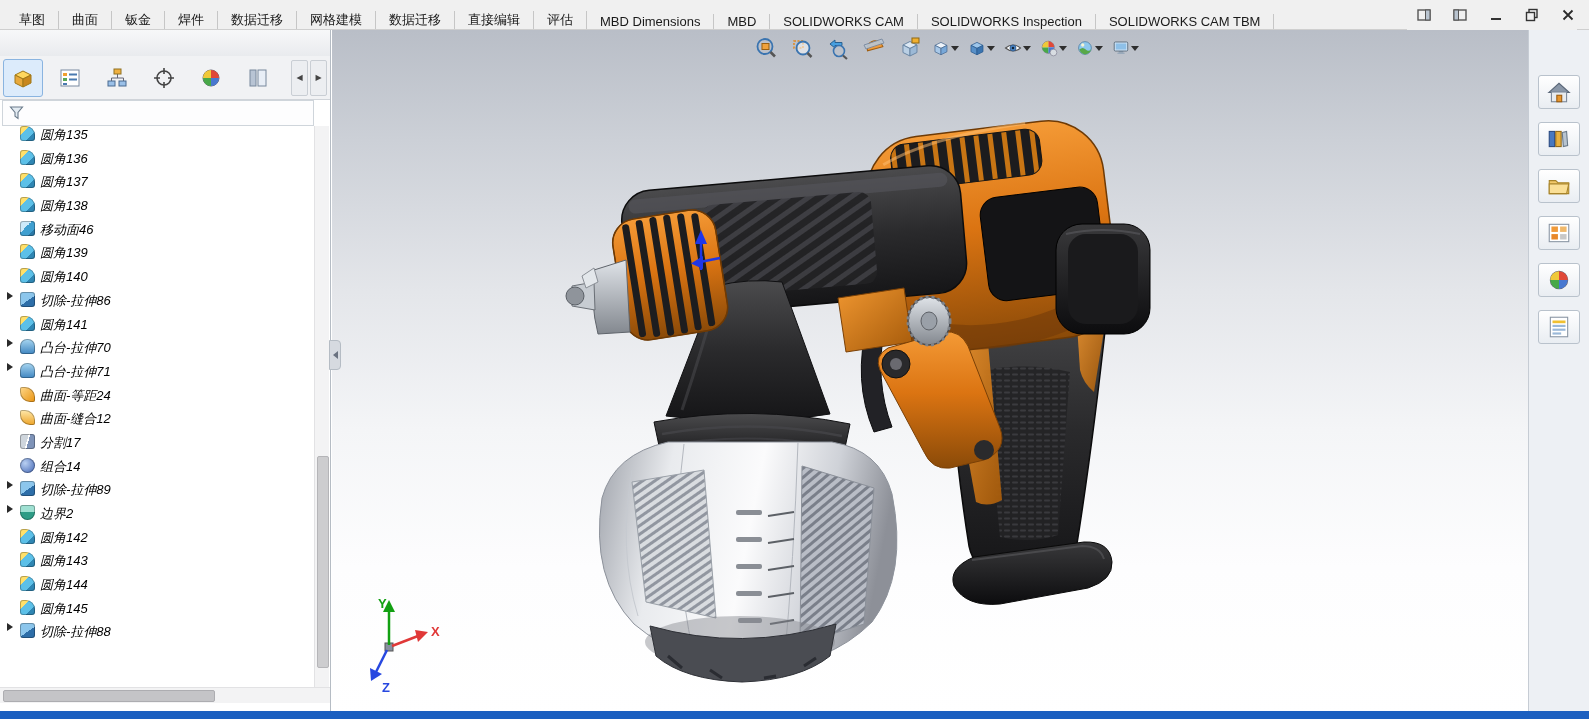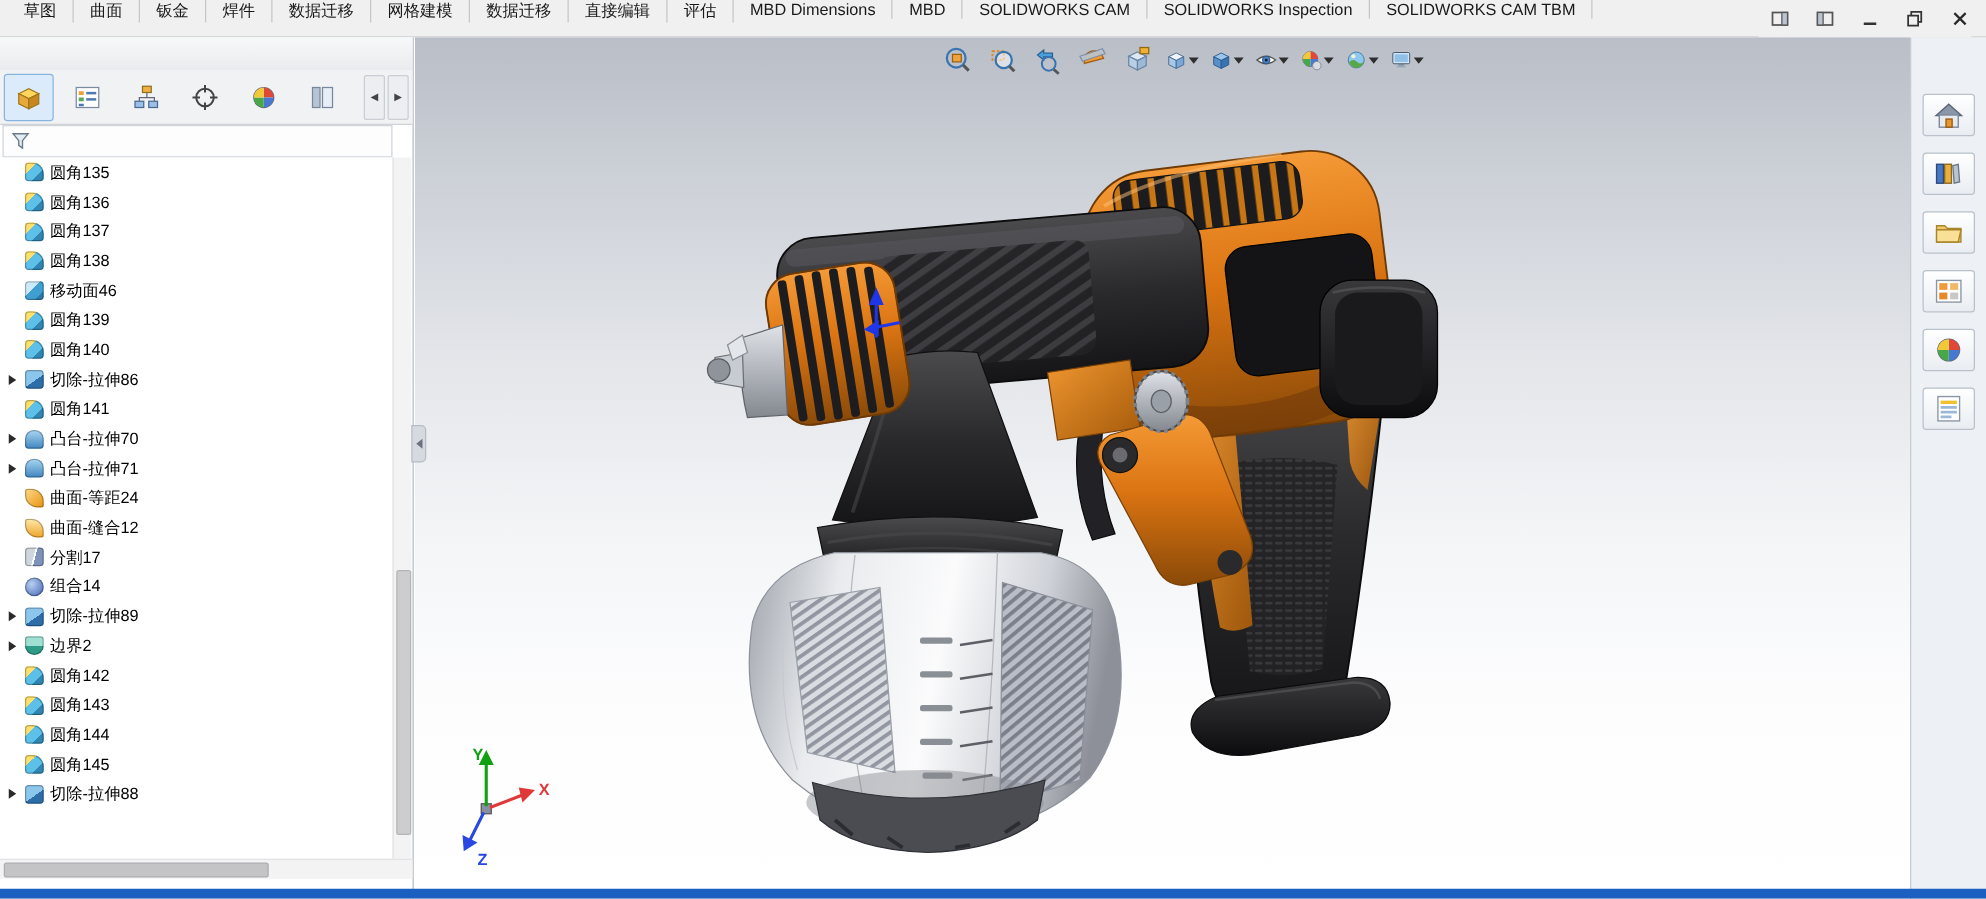--- a/index.html
+++ b/index.html
@@ -1,35 +1,35 @@
 <!DOCTYPE html>
 <html><head>
 <meta charset="utf-8">
 <style>
   html,body{margin:0;padding:0;}
   body{width:1589px;height:719px;overflow:hidden;font-family:"Liberation Sans","DejaVu Sans",sans-serif;background:#fff;position:relative;}
   .page{position:absolute;inset:0;}
 
   
-  .tabbar{position:absolute;left:0;top:0;width:1589px;height:30px;background:#f0f0f0;border-bottom:1px solid #cfcfcf;display:flex;align-items:flex-start;padding-left:6px;box-sizing:border-box;}
+  .tabbar{position:absolute;left:0;top:0;width:1589px;height:30px;background:#f0f0f0;border-bottom:1px solid #cfcfcf;display:flex;align-items:flex-end;padding-left:6px;box-sizing:border-box;}
   .cmtab{display:flex;align-items:center;padding:0 13px;font-size:13px;color:#1a1a1a;border-right:1px solid #c6c6c6;white-space:nowrap;cursor:default;}
   .win-controls{position:absolute;right:12px;top:0;height:30px;display:flex;align-items:center;gap:18px;background:#f0f0f0;padding-left:8px;}
   .wbtn{width:18px;height:18px;display:flex;align-items:center;justify-content:center;}
 
   
   .sidebar{position:absolute;left:0;top:30px;width:331px;height:689px;background:#ffffff;border-right:1px solid #b5bcc4;box-sizing:border-box;}
   .sidebar-topstrip{position:absolute;left:0;top:0;width:100%;height:26px;background:linear-gradient(#f7f8f9,#e9ebee);border-bottom:1px solid #d9dce0;}
   .mgr-tabs{position:absolute;left:0;top:26px;width:100%;height:44px;background:#f1f2f4;border-bottom:1px solid #d0d4d9;display:flex;align-items:center;padding:0 3px;gap:7px;box-sizing:border-box;}
   .stab{width:38px;height:36px;display:flex;align-items:center;justify-content:center;border:1px solid transparent;border-radius:3px;}
   .stab.active{background:#dcebfb;border-color:#8ab4e0;}
   .mgr-arrows{margin-left:auto;display:flex;gap:2px;}
   .arrow-btn{width:15px;height:34px;display:flex;align-items:center;justify-content:center;font-size:8px;color:#444;background:#eceef1;border:1px solid #c9ced4;border-radius:2px;}
   .filter-row{position:absolute;left:2px;top:70px;width:312px;height:26px;background:#fdfdfe;border:1px solid #cfd5db;box-sizing:border-box;display:flex;align-items:center;padding-left:5px;}
   .tree{position:absolute;left:2px;top:96px;width:312px;height:561px;overflow:hidden;background:#fff;}
-  .trow{display:flex;align-items:center;height:23.7px;padding-left:5px;gap:5px;cursor:default;}
+  .trow{display:flex;height:23.7px;padding-left:5px;gap:5px;cursor:default;font-style:italic;}
   .expander{width:0;height:0;border:4px solid transparent;border-left:6px solid #2a2a2a;flex:none;margin-right:-2px;}
   .ticon{width:15px;height:15px;flex:none;box-shadow:inset 0 0 0 1px rgba(0,0,0,.28);}
   .tlabel{font-size:13px;color:#000;white-space:nowrap;}
   .t-fillet{background:linear-gradient(135deg,#ffe06a 0 32%,#5cc0e8 32% 68%,#2f86b3 68%);border-radius:3px 9px 3px 3px;}
   .t-moveface{background:linear-gradient(135deg,#cdeafa 0 40%,#3f9fd0 40% 75%,#2b7aa8 75%);border-radius:3px;}
   .t-cutextrude{background:linear-gradient(145deg,#8cc6ec 0 55%,#2d6ea8 55%);border-radius:3px;}
   .t-bossextrude{background:linear-gradient(180deg,#aad8f2,#3f85c0);border-radius:7px 7px 3px 3px;}
   .t-surfoffset{background:linear-gradient(135deg,#ffd98c,#e8920f);border-radius:2px 10px 2px 10px;}
   .t-surfknit{background:linear-gradient(180deg,#ffe9ac,#eda428);border-radius:2px 10px 2px 10px;}
   .t-split{background:linear-gradient(105deg,#cfd6dd 0 46%,#ffffff 46% 54%,#7e93b8 54%);border-radius:3px;}

